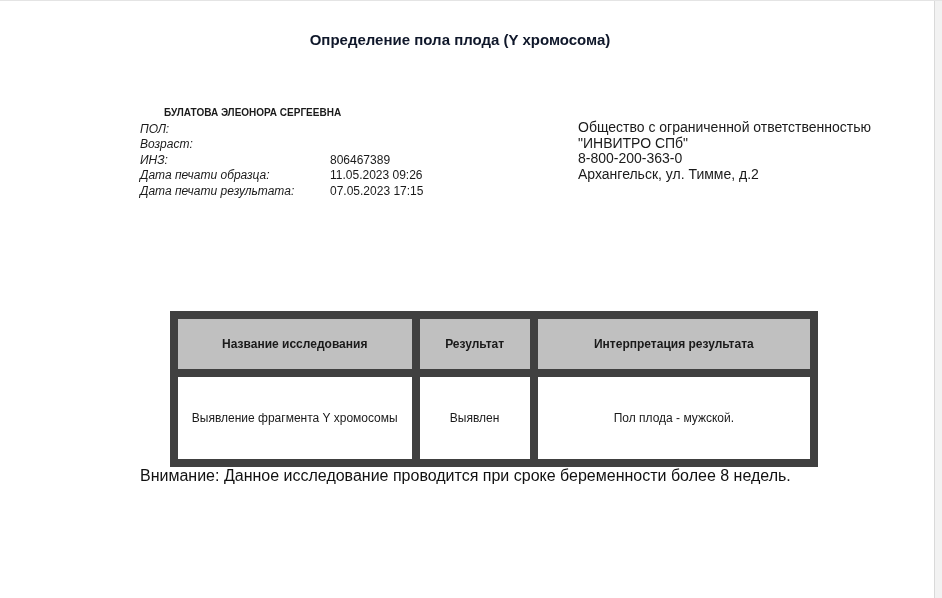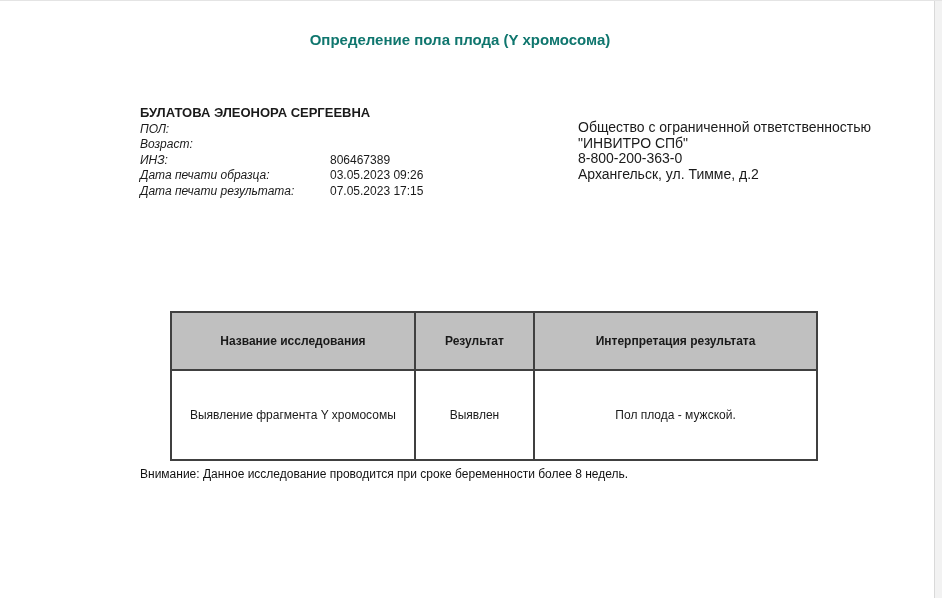--- a/index.html
+++ b/index.html
@@ -22,34 +22,35 @@
     width: 8px; height: 598px;
     background: #f2f2f2;
     border-left: 1px solid #d9d9d9;
   }
 
   .doc-title {
     position: absolute;
     top: 30px; left: 0; width: 920px;
     text-align: center;
     font-size: 15px; font-weight: bold;
-    color: #0f766e;
+    color: #0f172a;
   }
 
   .patient-block {
     position: absolute;
     left: 140px; top: 104px;
     width: 430px;
     font-size: 12px;
     line-height: 15.5px;
   }
   .patient-name {
     font-weight: bold;
-    font-size: 13px;
+    font-size: 10px;
     margin-bottom: 1px;
+    margin-left: 24px;
   }
   .field-row { display: flex; }
   .field-label { width: 190px; flex: 0 0 190px; font-style: italic; }
   .field-value { flex: 1; }
 
   .org-block {
     position: absolute;
     left: 578px; top: 119px;
     width: 358px;
     font-size: 14px;
@@ -58,21 +59,21 @@
 
   .results-table {
     position: absolute;
     left: 170px; top: 310px;
     border-collapse: collapse;
     table-layout: fixed;
     width: 648px;
     font-size: 12px;
   }
   .results-table th, .results-table td {
-    border: 2px solid #404040;
+    border: 8px solid #404040;
     text-align: center;
     vertical-align: middle;
     padding: 4px 9px;
   }
   .results-table th {
     background: #c0c0c0;
     font-weight: bold;
     height: 58px;
   }
   .results-table td {
@@ -81,21 +82,21 @@
     line-height: 16px;
   }
   .col-name { width: 237px; }
   .col-result { width: 116px; }
   .col-interp { width: 275px; }
 
   .footer-note {
     position: absolute;
     left: 140px; top: 466px;
     width: 700px;
-    font-size: 12px;
+    font-size: 16px;
     color: #111;
   }
 </style>
 </head>
 <body>
 
 <div class="page">
 
   <div class="doc-title">Определение пола плода (Y хромосома)</div>
 
@@ -106,21 +107,21 @@
     </div>
     <div class="field-row">
       <span class="field-label">Возраст:</span>
     </div>
     <div class="field-row">
       <span class="field-label">ИНЗ:</span>
       <span class="field-value">806467389</span>
     </div>
     <div class="field-row">
       <span class="field-label">Дата печати образца:</span>
-      <span class="field-value">03.05.2023 09:26</span>
+      <span class="field-value">11.05.2023 09:26</span>
     </div>
     <div class="field-row">
       <span class="field-label">Дата печати результата:</span>
       <span class="field-value">07.05.2023 17:15</span>
     </div>
   </div>
 
   <div class="org-block">
     <div>Общество с ограниченной ответственностью "ИНВИТРО СПб"</div>
     <div>8-800-200-363-0</div>

